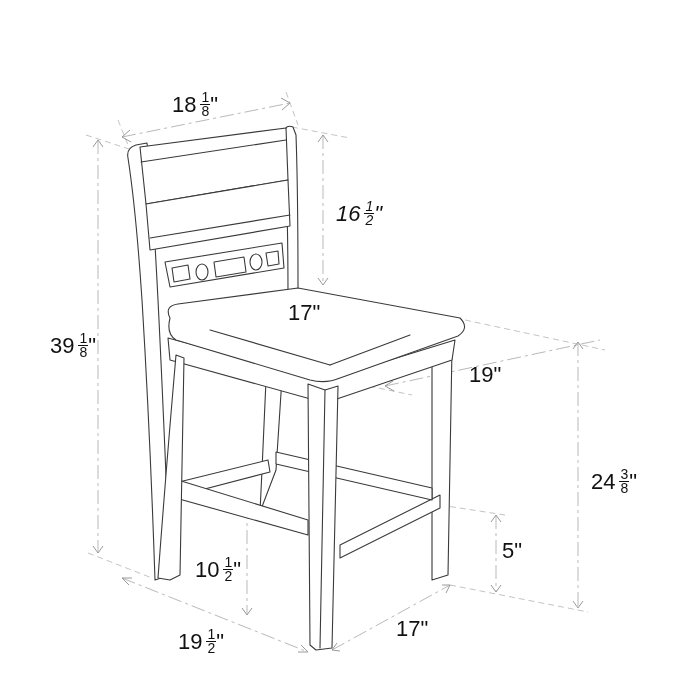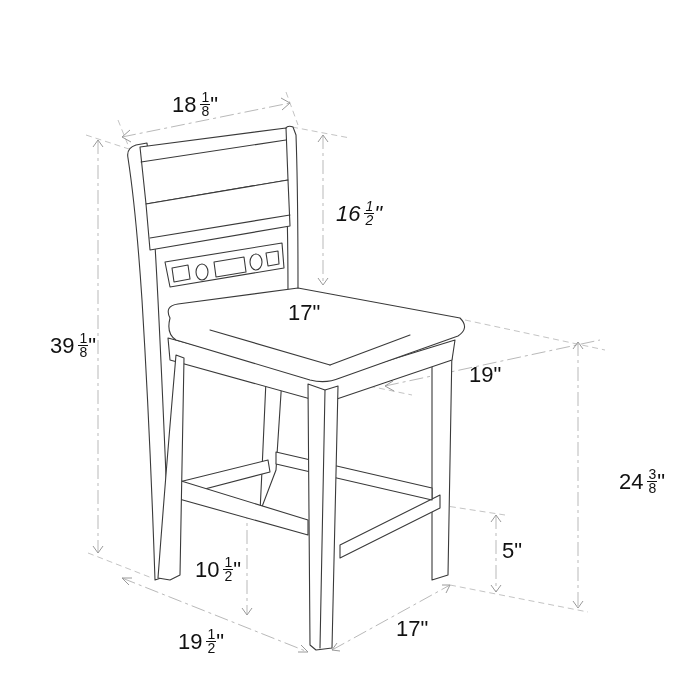--- a/index.html
+++ b/index.html
@@ -151,21 +151,21 @@
 <div class="lbl" style="left:288px; top:302px;">
   <span class="whole">17</span>
   <span class="inch">"</span>
 </div>
 
 <div class="lbl" style="left:469px; top:364px;">
   <span class="whole">19</span>
   <span class="inch">"</span>
 </div>
 
-<div class="lbl" style="left:591px; top:468px;margin-left:28px;">
+<div class="lbl" style="left:591px; top:468px;">
   <span class="whole">24</span>
   <span class="frac">
     <span class="num">3</span>
     <span class="den">8</span>
   </span>
   <span class="inch">"</span>
 </div>
 
 <div class="lbl" style="left:502px; top:540px;">
   <span class="whole">5</span>

